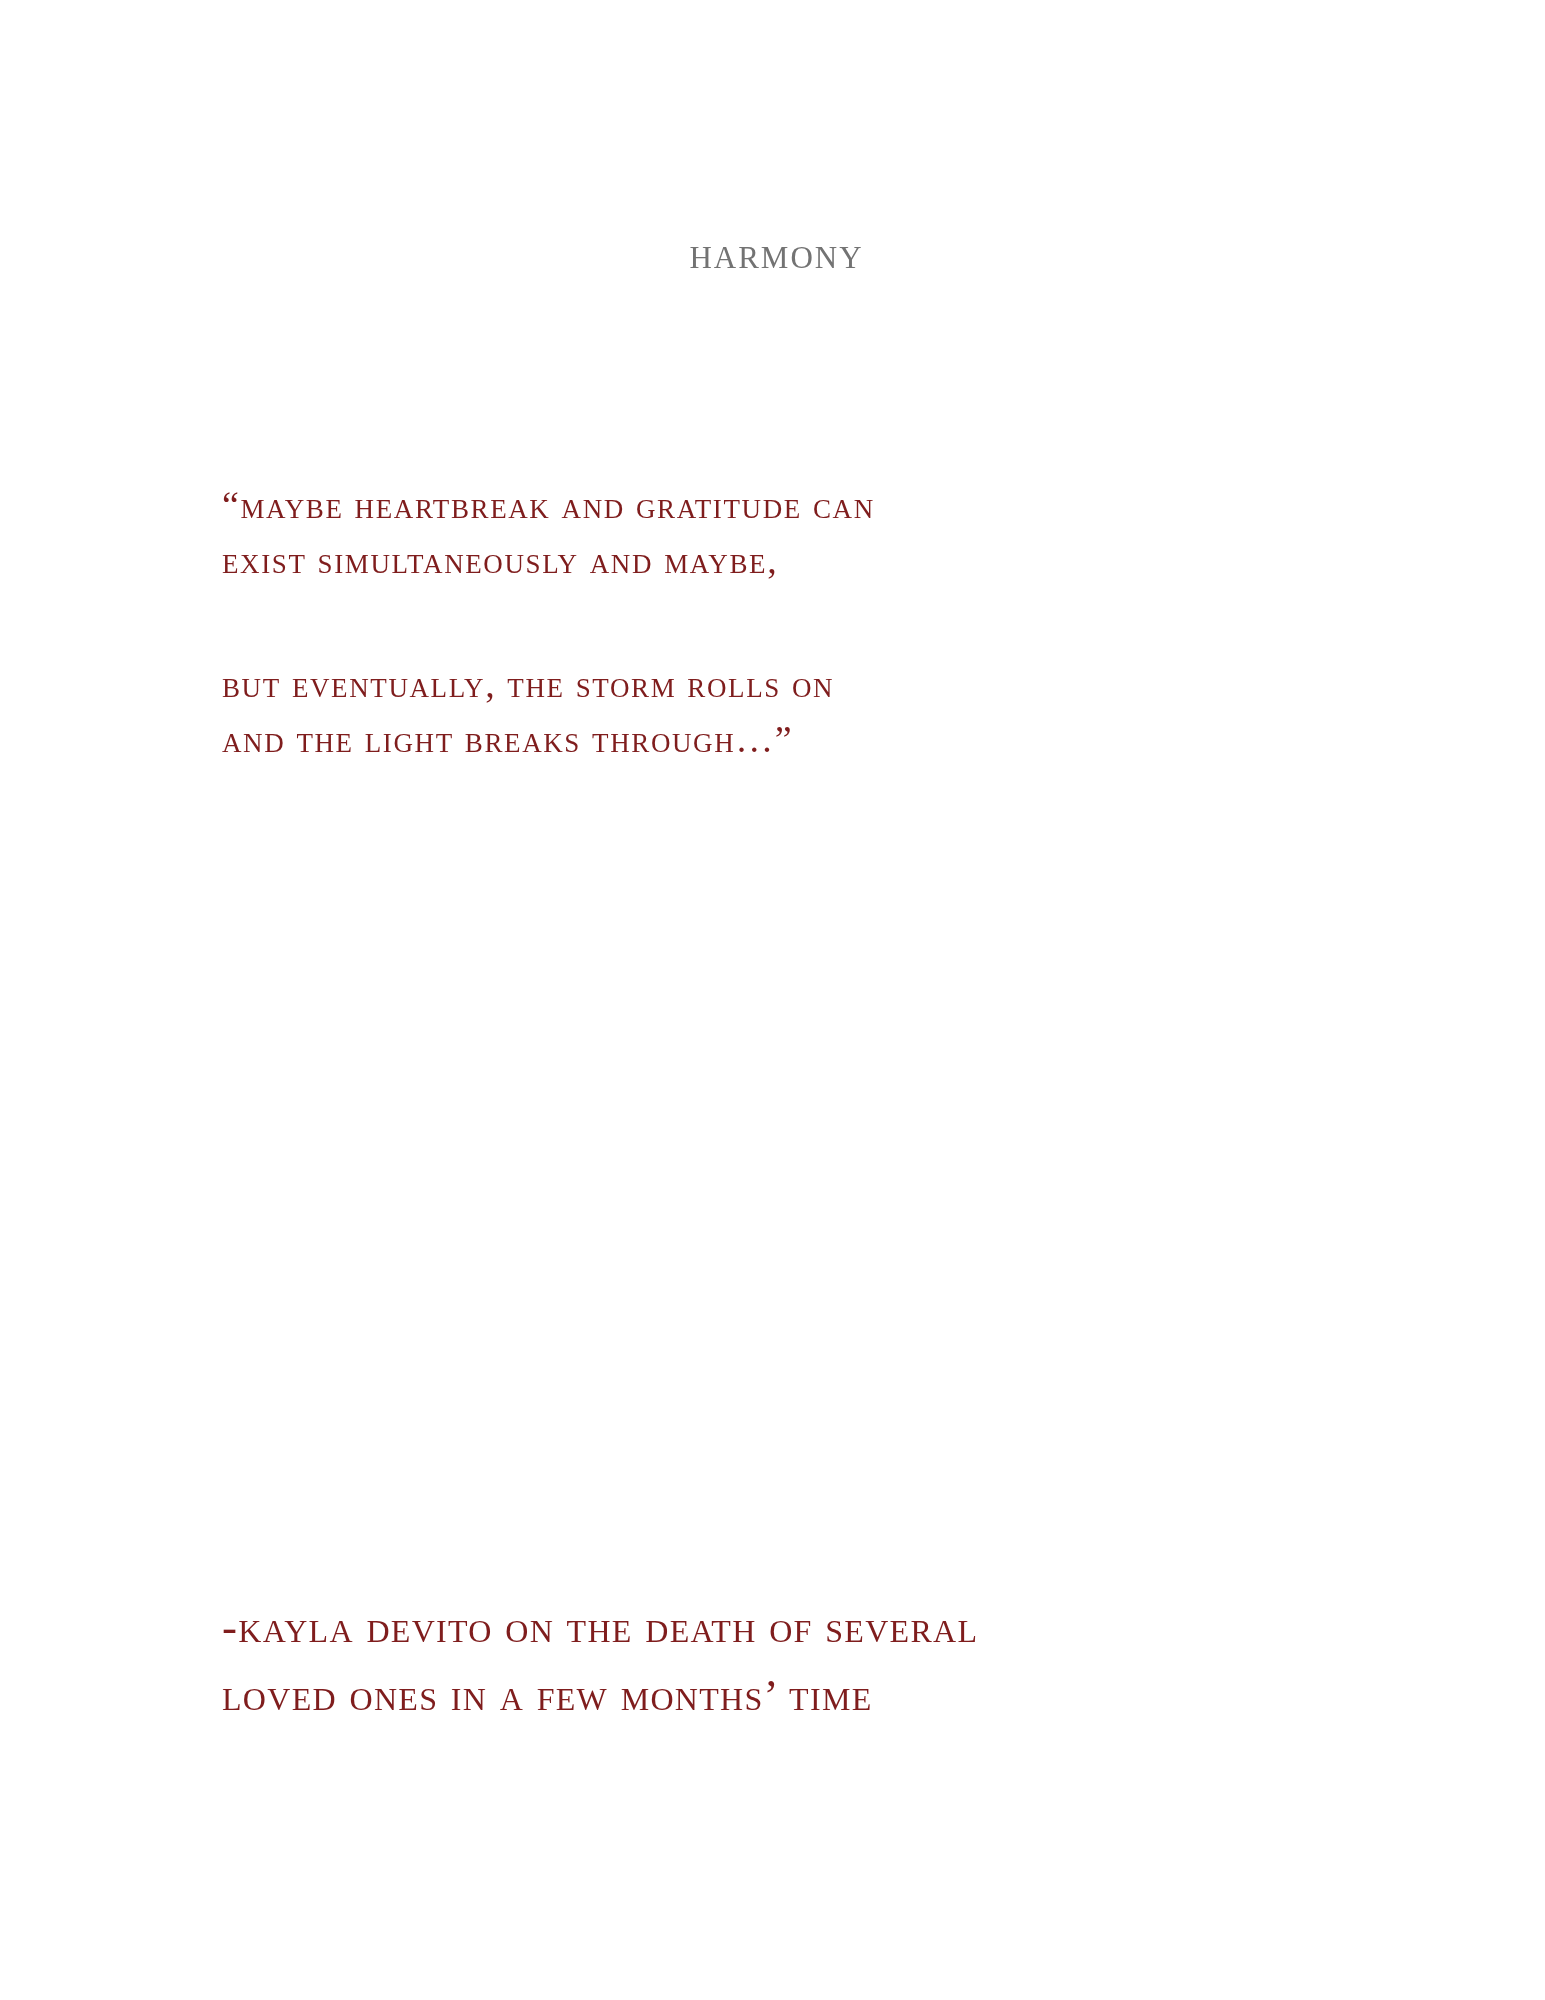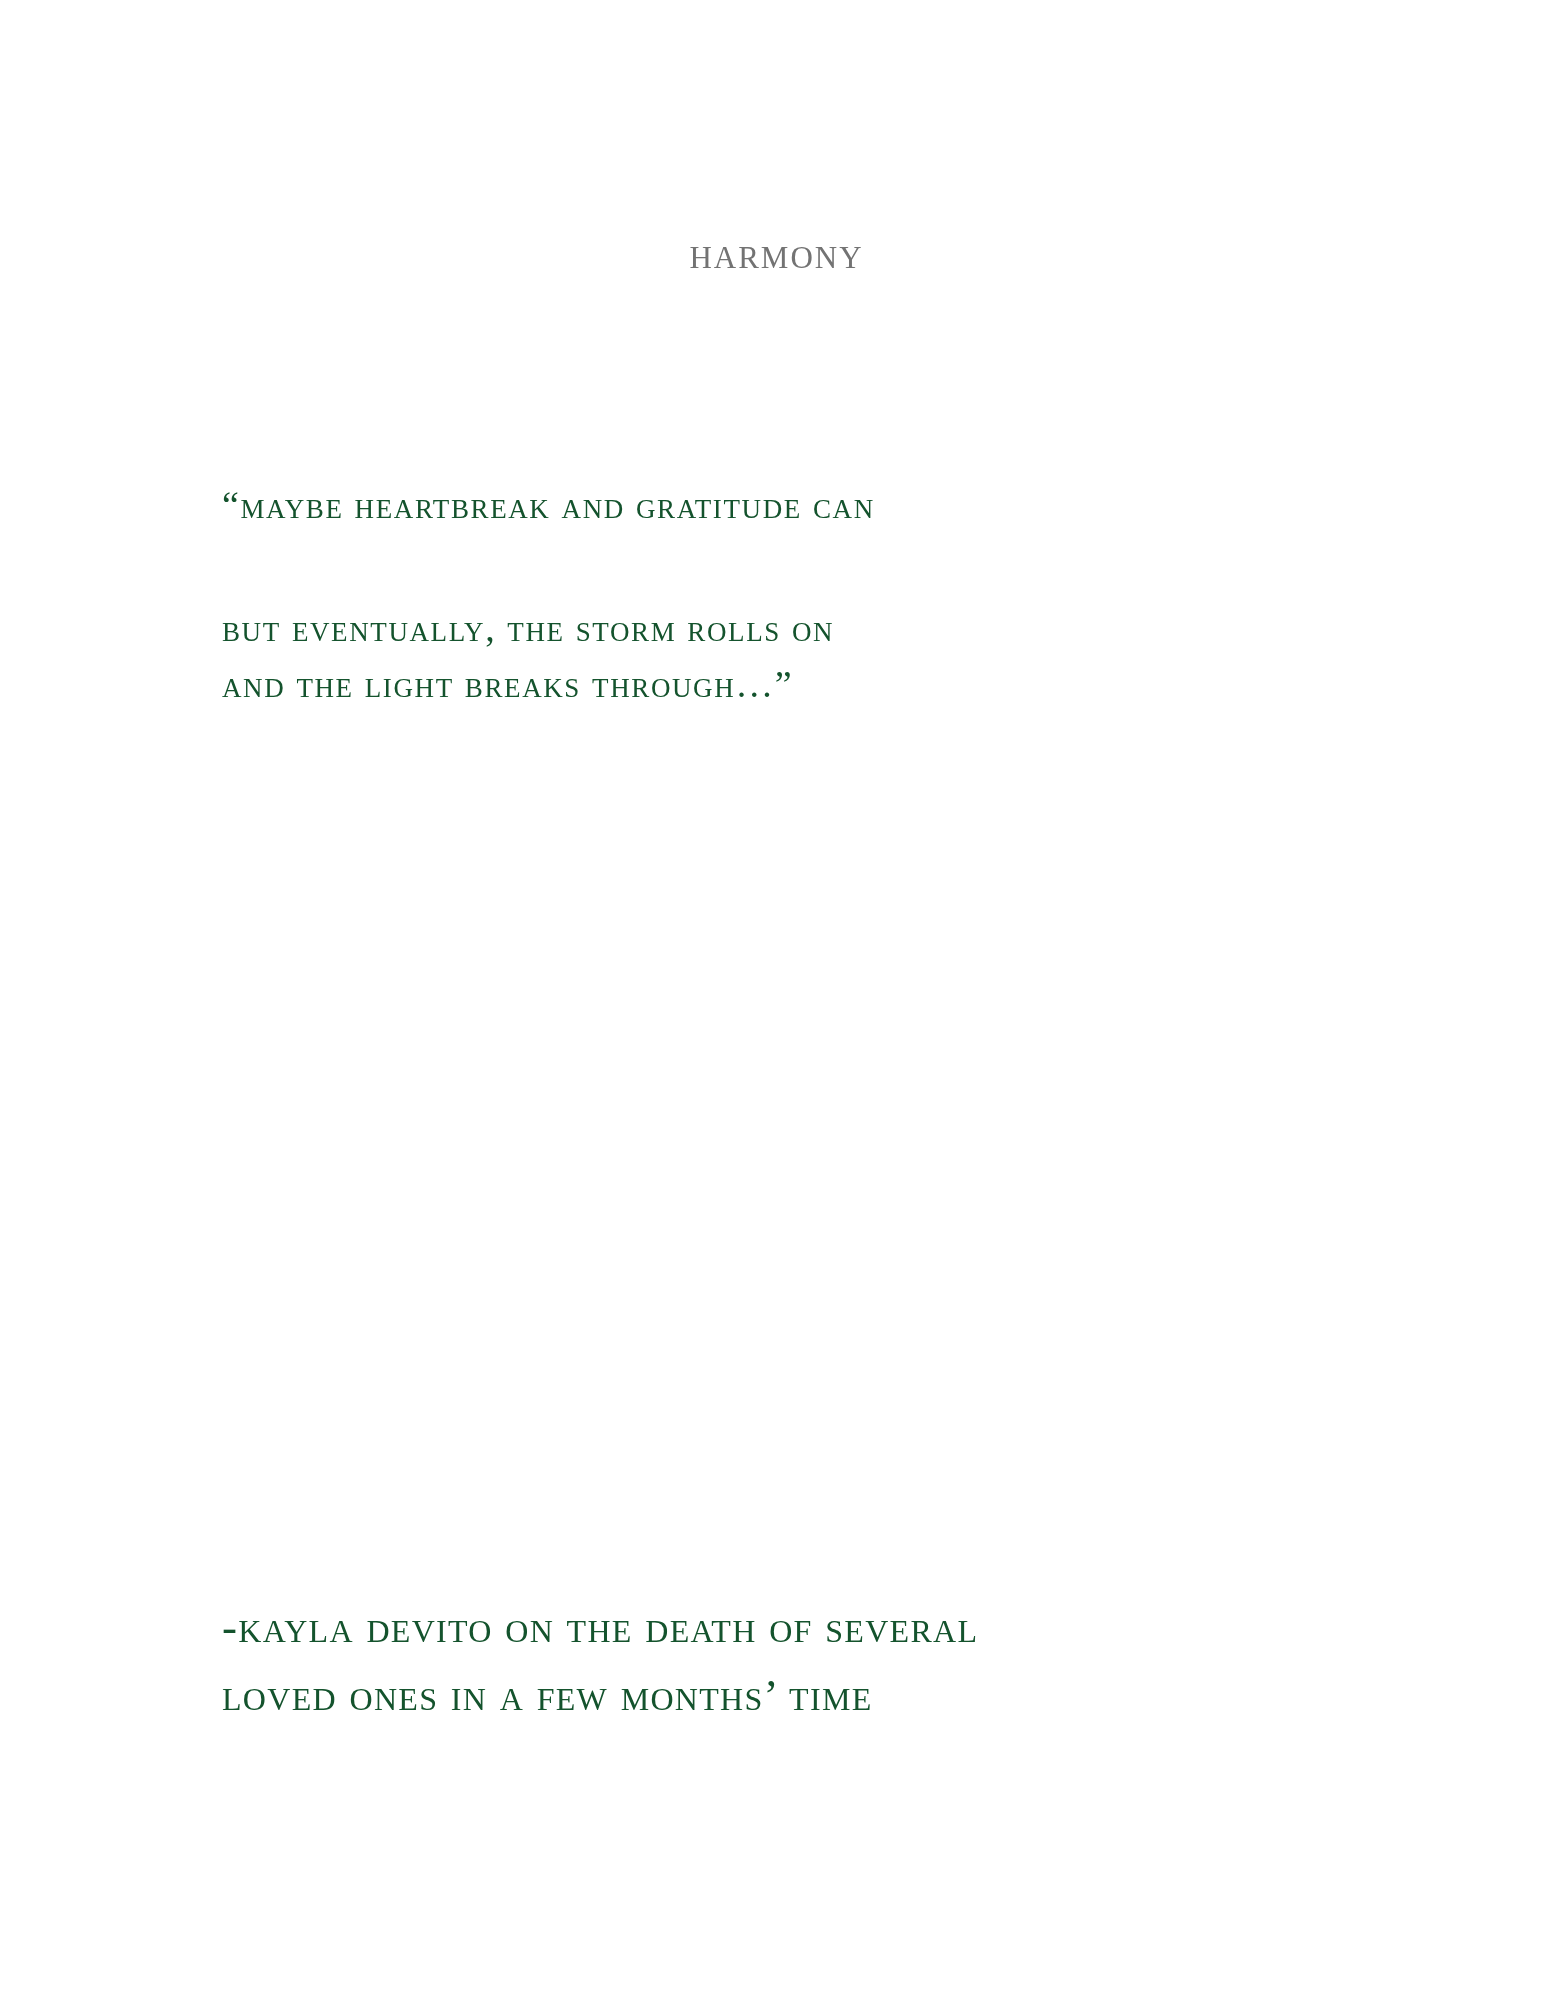--- a/index.html
+++ b/index.html
@@ -36,21 +36,21 @@
   }
   .stanza {
     margin: 0 0 68px 0;
   }
   .line {
     font-size: 38px;
     line-height: 1.46;
     letter-spacing: 1.6px;
     font-variant: small-caps;
     text-transform: lowercase;
-    color: #14532d;
+    color: #7f1d1d;
     white-space: pre-wrap;
   }
   .attribution {
     position: absolute;
     top: 1594px;
     left: 222px;
     width: 1080px;
   }
   .attribution .line {
     font-size: 45px;
@@ -62,20 +62,21 @@
 <body>
 
 <div class="page">
 
   <div class="title">Harmony</div>
 
   <div class="poem">
 
     <div class="stanza">
       <div class="line">“Maybe heartbreak and gratitude can</div>
+      <div class="line">exist simultaneously and maybe,</div>
     </div>
 
 
     <div class="stanza">
       <div class="line">But eventually, the storm rolls on</div>
       <div class="line">and the light breaks through…”</div>
     </div>
 
   </div>
 

